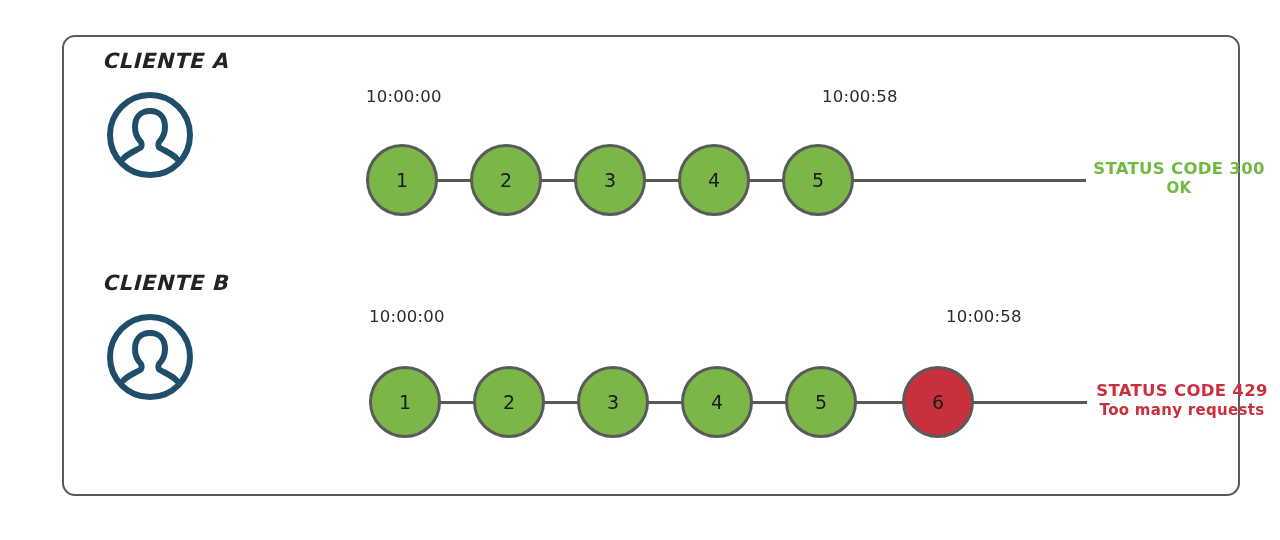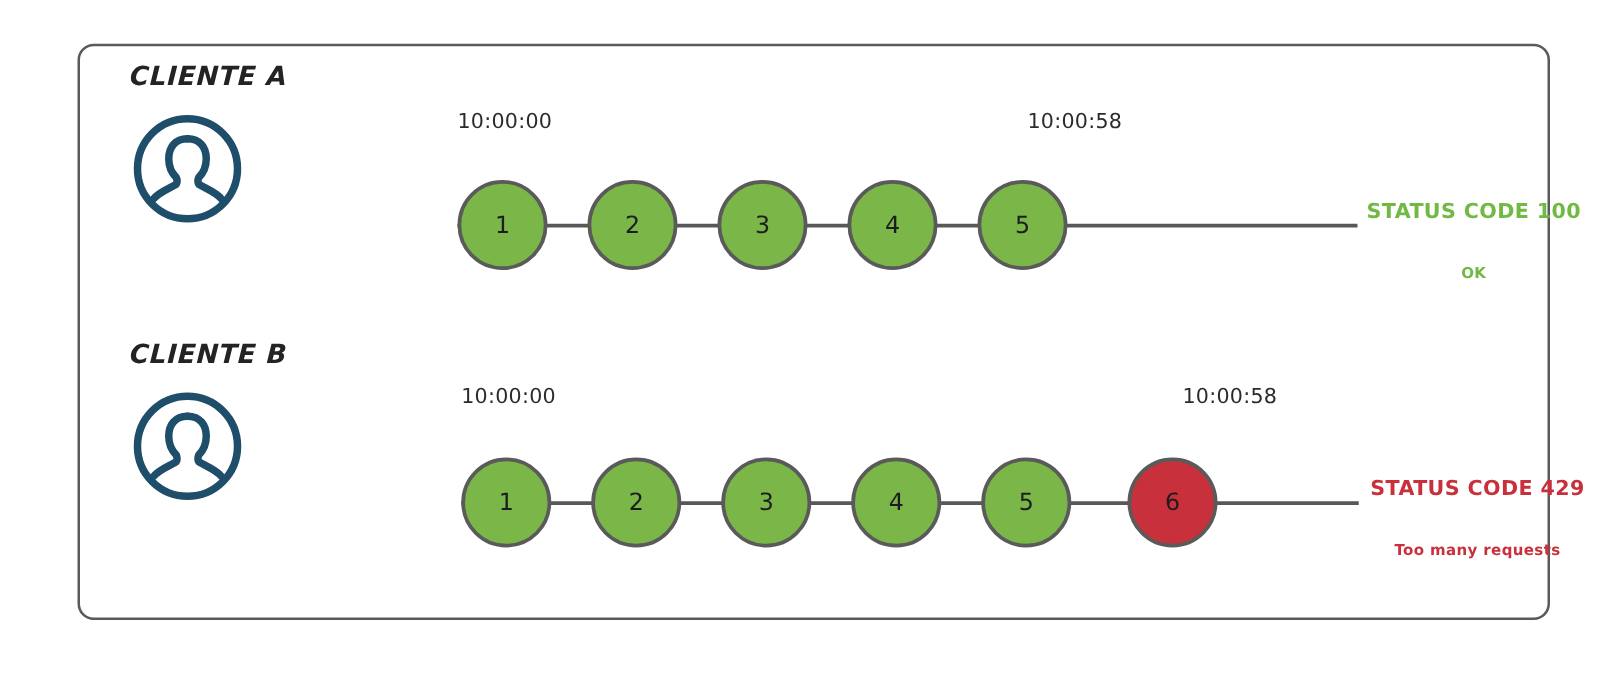--- a/index.html
+++ b/index.html
@@ -116,21 +116,21 @@
   .status-text {
     position: absolute;
     text-align: center;
     white-space: nowrap;
     font-family: "DejaVu Sans", "Liberation Sans", sans-serif;
     font-weight: 700;
     letter-spacing: 0.3px;
     line-height: 1.22;
   }
   .status-text .status-main { font-size: 16.5px; display: block; }
-  .status-text .status-sub  { font-size: 12px;   display: block; margin-top: 32px; }
+  .status-text .status-sub  { font-size: 15px;   display: block; }
   .status-ok    { color: #72b944; }
   .status-error-text { color: #c8313c; }
 </style>
 </head>
 <body>
 
 <div id="diagram-frame">
 
   <div class="client-row" id="row-client-a">
 
@@ -157,21 +157,21 @@
         <div class="connector" style="left:62px; top:142px; width:720px;"></div>
 
         <div class="node" style="left:62px;  top:107px;">1</div>
         <div class="node" style="left:166px; top:107px;">2</div>
         <div class="node" style="left:270px; top:107px;">3</div>
         <div class="node" style="left:374px; top:107px;">4</div>
         <div class="node" style="left:478px; top:107px;">5</div>
       </div>
 
       <div class="status-text status-ok" style="left:780px; top:122px; width:190px;">
-        <span class="status-main">STATUS CODE 100</span>
+        <span class="status-main">STATUS CODE 300</span>
         <span class="status-sub">OK</span>
       </div>
     </div>
   </div>
 
   <div class="client-row" id="row-client-b">
 
     <div class="client-ident">
       <div class="client-label">CLIENTE B</div>
       <div class="avatar-wrap">

